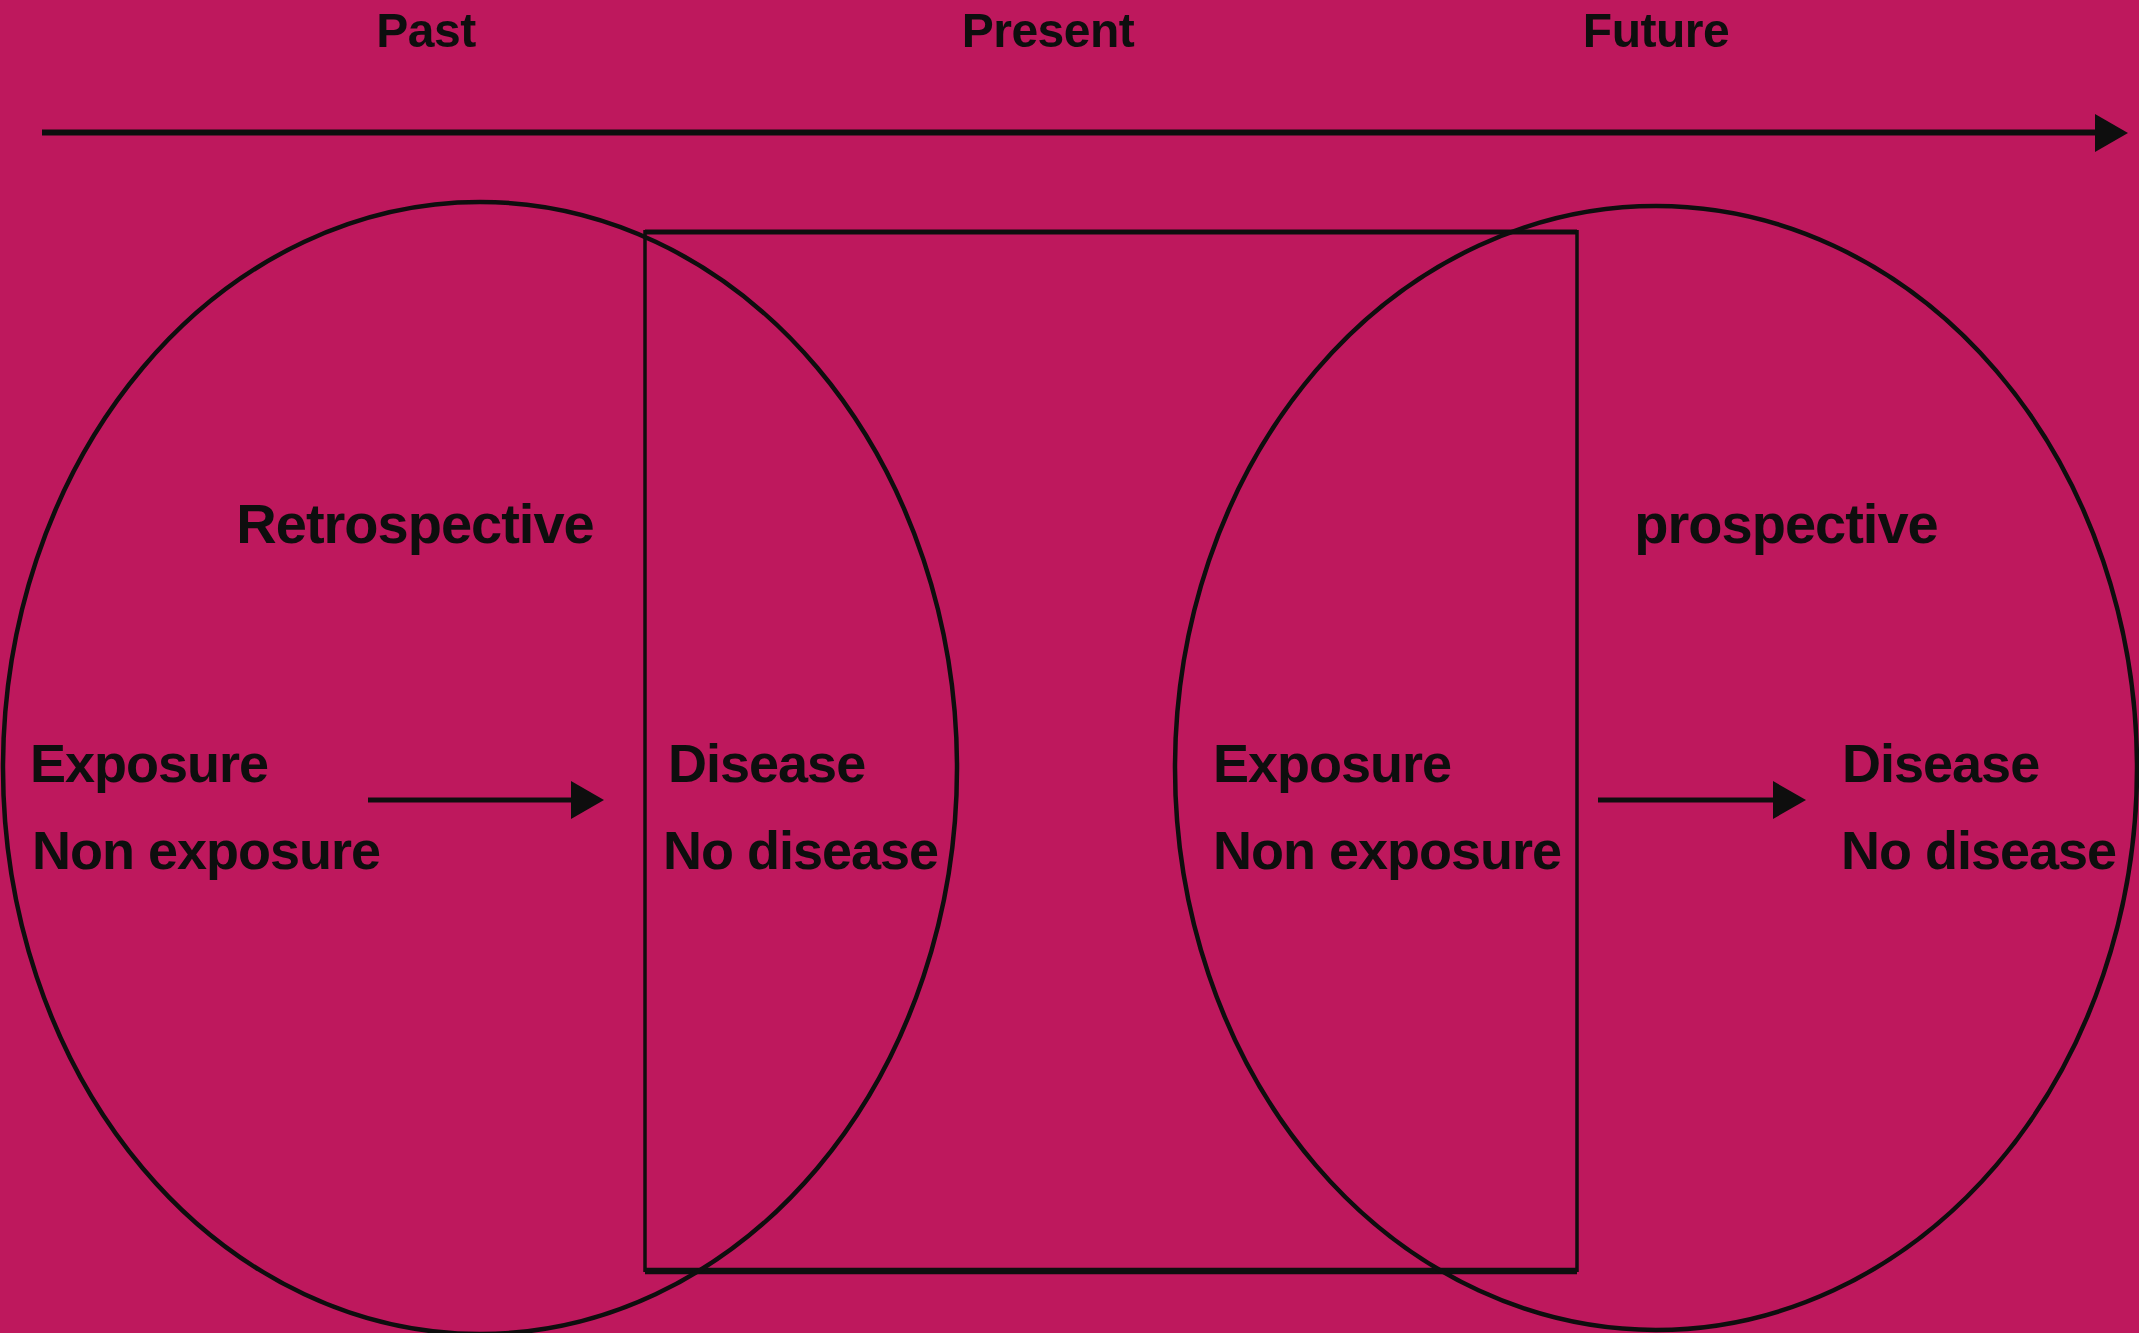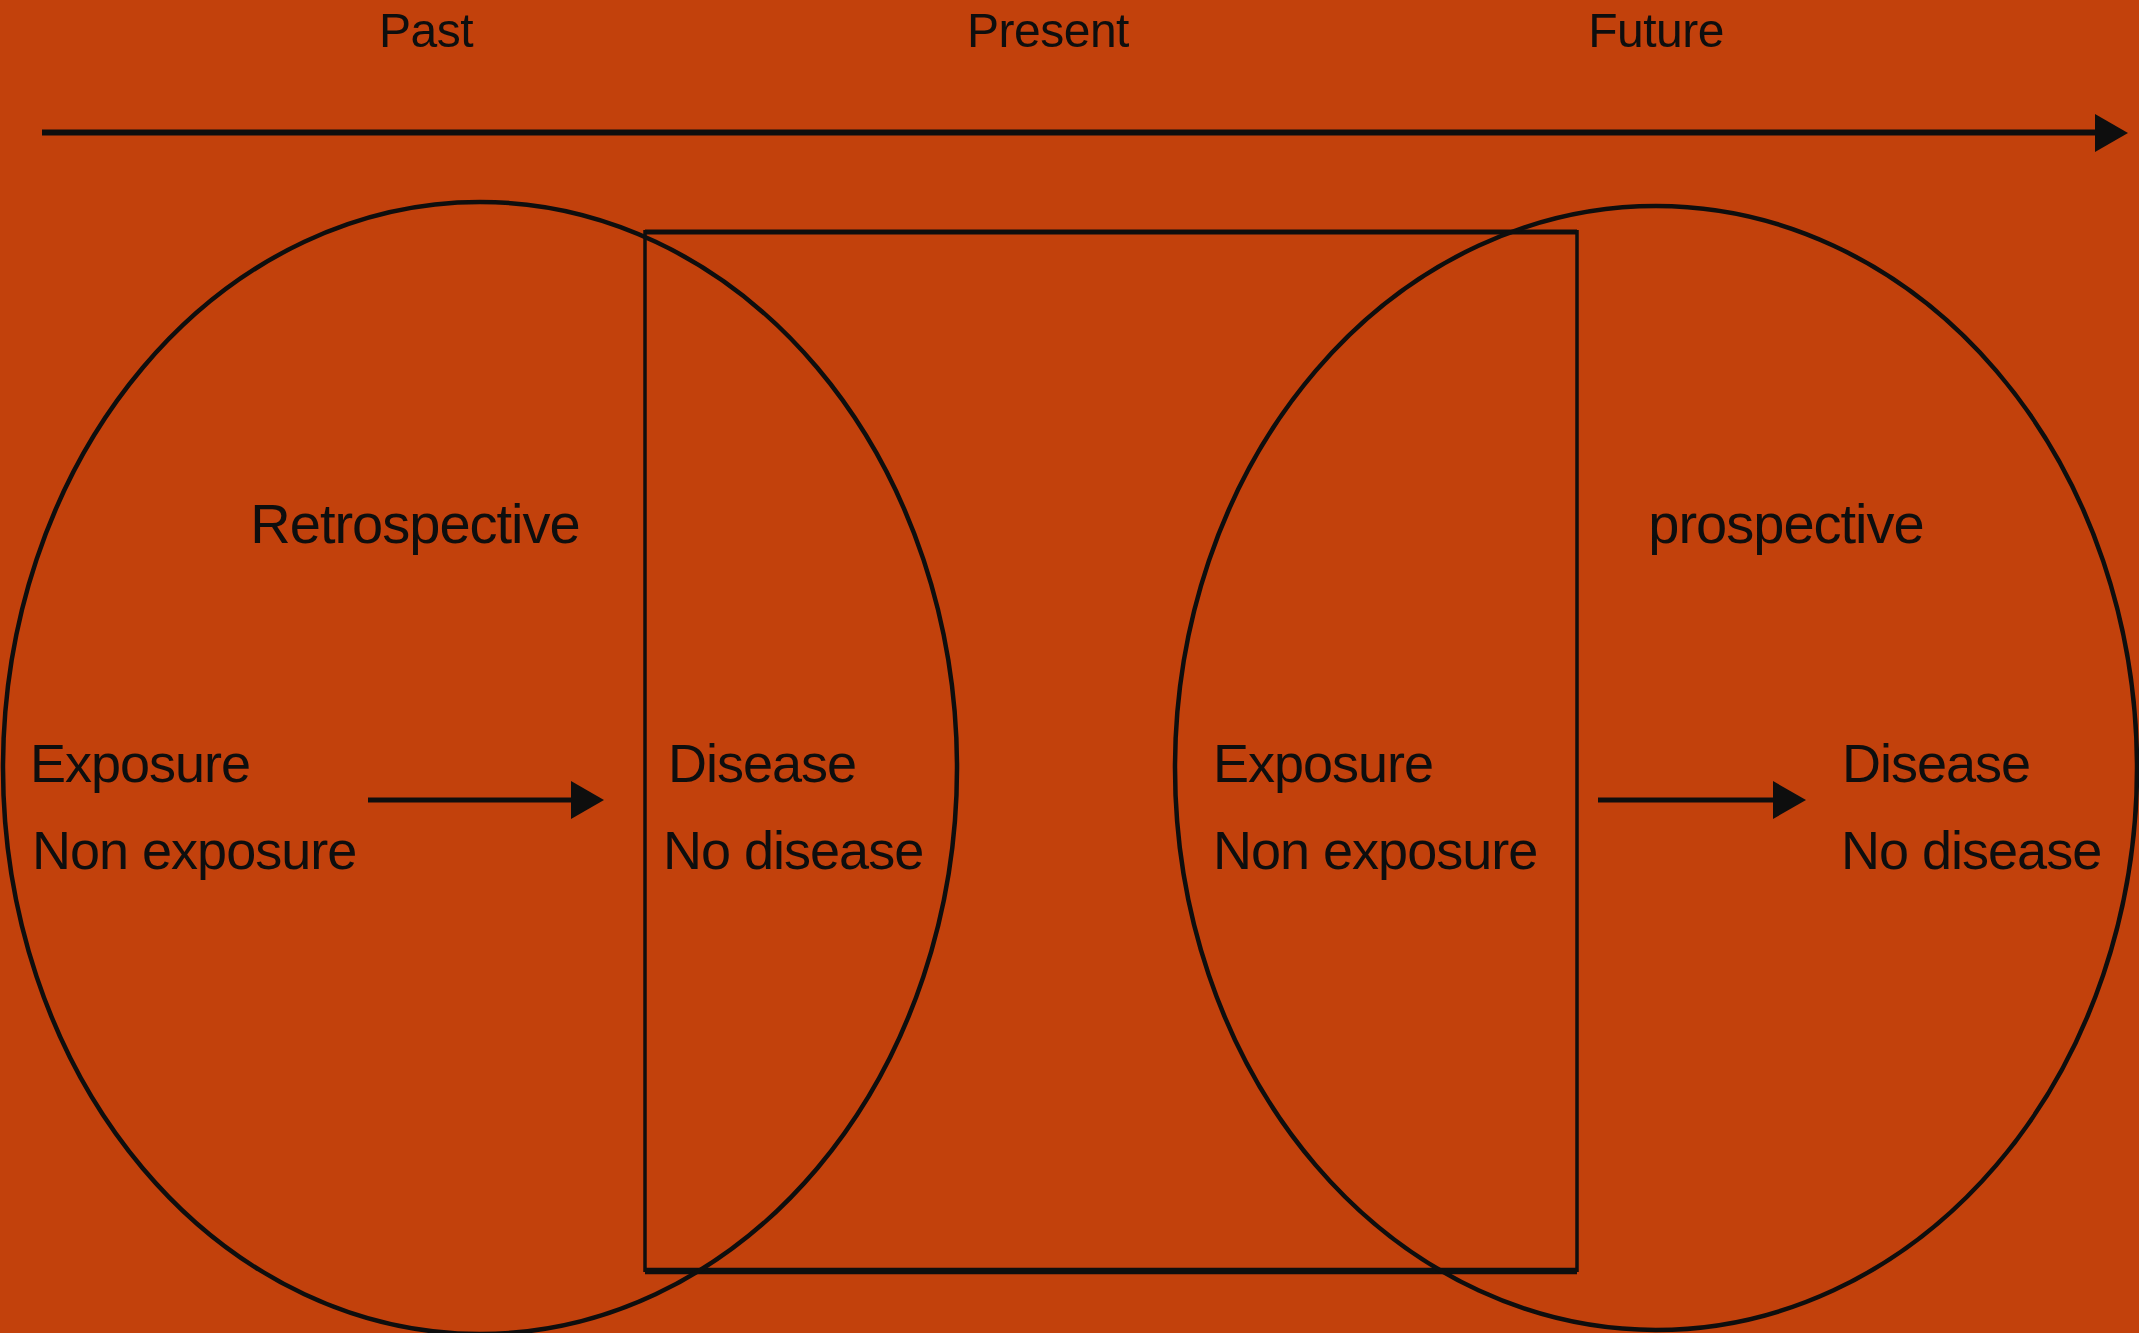--- a/index.html
+++ b/index.html
@@ -4,22 +4,23 @@
 <style>
   html, body {
     margin: 0;
     padding: 0;
     background: #ffffff;
   }
   .canvas {
     position: relative;
     width: 2139px;
     height: 1333px;
-    background: #c2410c;
+    background: #be185d;
     overflow: hidden;
+    font-weight: bold;
   }
   svg {
     display: block;
   }
   .ink-stroke {
     stroke: #0e0e0e;
     fill: none;
   }
   .ink-fill {
     fill: #0e0e0e;

